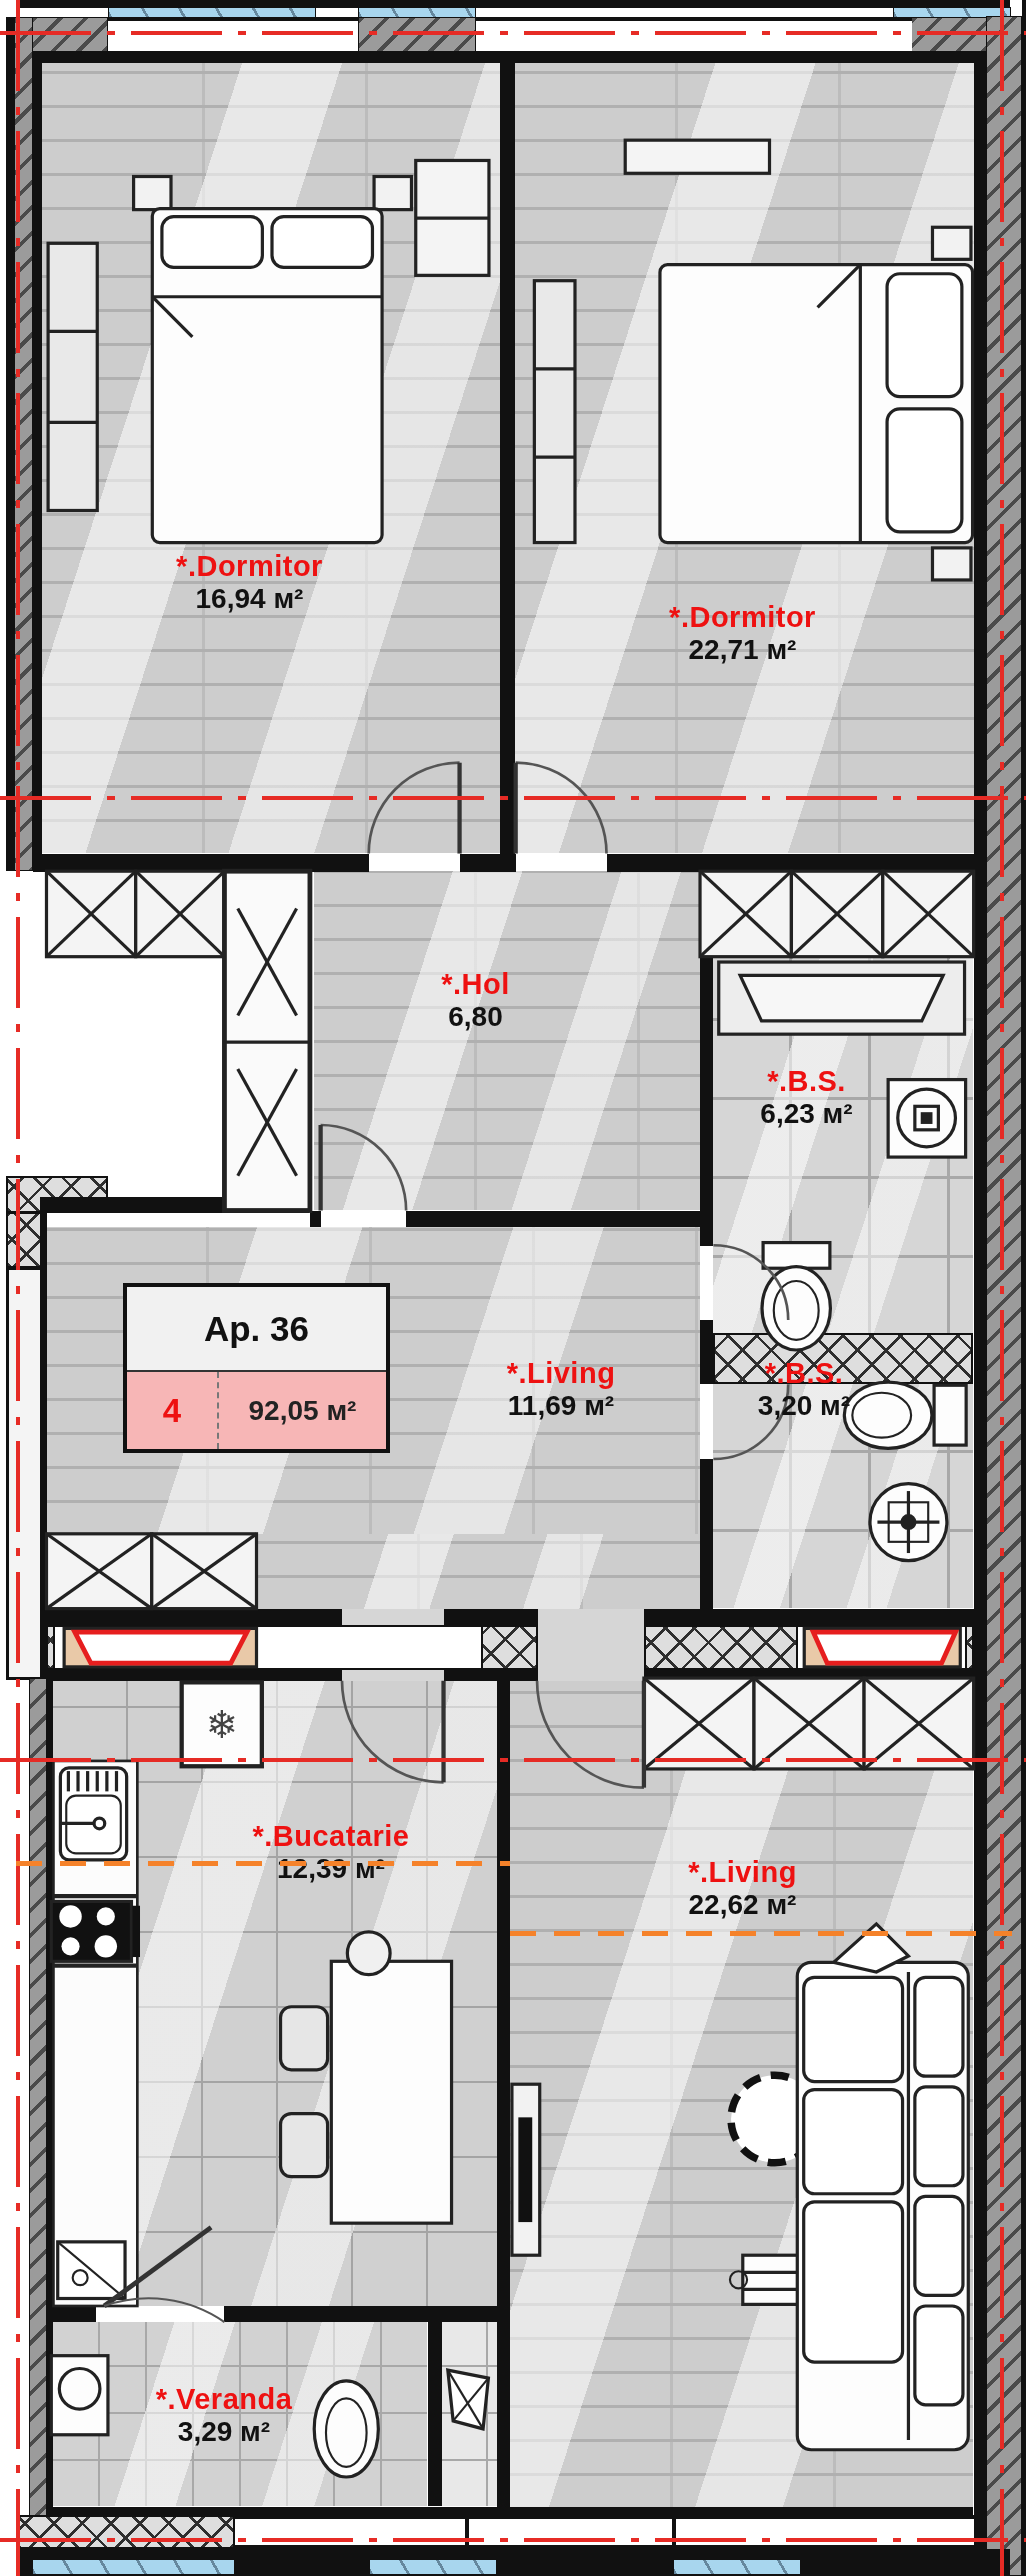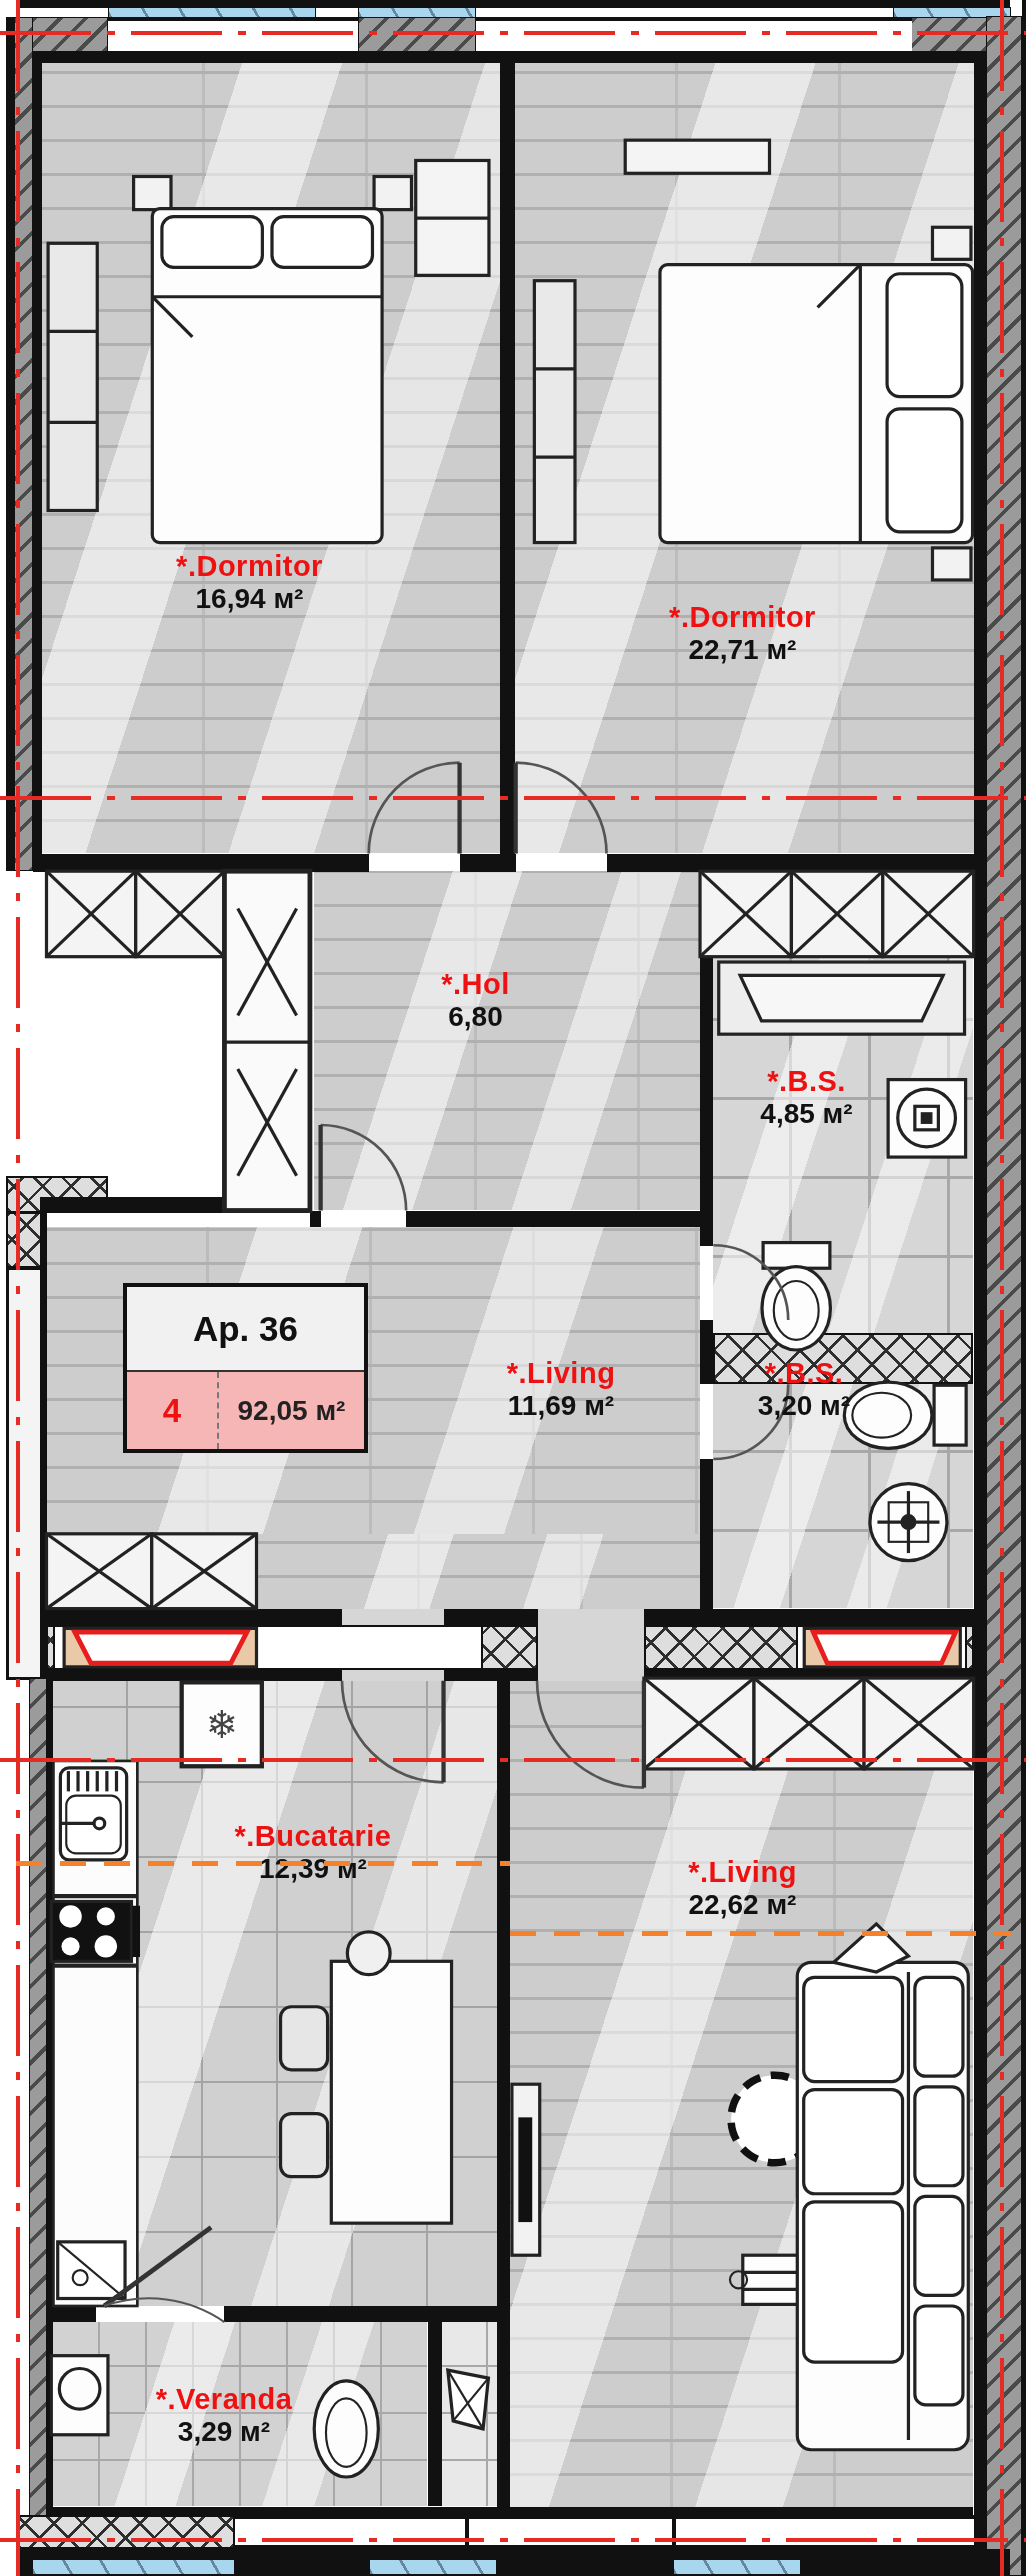--- a/index.html
+++ b/index.html
@@ -14,21 +14,21 @@
   .tile-b{background-color:#d6d6d6;background-image:repeating-linear-gradient(0deg,transparent 0 76px,#a8a8a8 76px 79px),repeating-linear-gradient(90deg,transparent 0 76px,#a8a8a8 76px 79px);}
   .room::after{content:"";position:absolute;inset:0;background:linear-gradient(108deg,transparent 0 28%,rgba(255,255,255,.55) 28% 42%,transparent 42% 62%,rgba(255,255,255,.5) 62% 74%,transparent 74%);pointer-events:none;}
   .glass{background:#a8d6ee;border:1.6px solid #111;box-sizing:border-box;background-image:repeating-linear-gradient(60deg,rgba(20,40,60,.45) 0 2.7px,transparent 2.7px 32px);}
   .redline-h{height:3.7px;background:repeating-linear-gradient(90deg,#e62b25 0 91px,transparent 91px 107px,#e62b25 107px 115px,transparent 115px 131px);z-index:60;pointer-events:none;}
   .redline-v{width:3.7px;background:repeating-linear-gradient(180deg,#e62b25 0 91px,transparent 91px 107px,#e62b25 107px 115px,transparent 115px 131px);z-index:60;pointer-events:none;}
   .orangeline{height:4.8px;background:repeating-linear-gradient(90deg,#f5822a 0 26px,transparent 26px 44px);z-index:60;pointer-events:none;}
   .room-label{position:absolute;text-align:center;z-index:50;font-weight:bold;pointer-events:none;}
   .room-name{color:#ee1111;font-size:29px;line-height:32px;letter-spacing:0.5px;}
   .room-area{color:#111;font-size:28px;line-height:33px;}
   .overlay-svg{position:absolute;left:0;top:0;z-index:40;pointer-events:none;}
-  #apcard{position:absolute;left:123px;top:1283px;width:245px;z-index:70;border:4.3px solid #111;box-sizing:border-box;background:#f1f1f1;cursor:pointer;}
+  #apcard{position:absolute;left:123px;top:1283px;width:267px;z-index:70;border:4.3px solid #111;box-sizing:border-box;background:#f1f1f1;cursor:pointer;}
   #apcard .cardtitle{height:83px;display:flex;align-items:center;justify-content:center;font-weight:bold;font-size:35px;color:#111;background:#f1f1f1;}
   #apcard .cardrow{display:flex;height:77px;background:#f7b6b6;border-top:2.7px solid #333;}
   #apcard .cardnum{width:92px;display:flex;align-items:center;justify-content:center;font-weight:bold;font-size:33px;color:#ee1111;border-right:2.7px dashed #777;box-sizing:border-box;}
   #apcard .cardarea{flex:1;display:flex;align-items:center;justify-content:center;font-weight:bold;font-size:28px;color:#222;}
 </style>
 </head>
 <body>
 
 <div id="plan">
 
@@ -344,31 +344,31 @@
   <div class="room-label" style="left:625px;top:601px;width:235px;">
     <div class="room-name">*.Dormitor</div>
     <div class="room-area">22,71 м²</div>
   </div>
   <div class="room-label" style="left:374px;top:968px;width:203px;">
     <div class="room-name">*.Hol</div>
     <div class="room-area">6,80</div>
   </div>
   <div class="room-label" style="left:705px;top:1065px;width:203px;">
     <div class="room-name">*.B.S.</div>
-    <div class="room-area">4,85 м²</div>
+    <div class="room-area">6,23 м²</div>
   </div>
   <div class="room-label" style="left:449px;top:1357px;width:224px;">
     <div class="room-name">*.Living</div>
     <div class="room-area">11,69 м²</div>
   </div>
   <div class="room-label" style="left:700px;top:1357px;width:208px;">
     <div class="room-name">*.B.S.</div>
     <div class="room-area">3,20 м²</div>
   </div>
-  <div class="room-label" style="left:190px;top:1820px;width:246px;">
+  <div class="room-label" style="left:208px;top:1820px;width:246px;">
     <div class="room-name">*.Bucatarie</div>
     <div class="room-area">12,39 м²</div>
   </div>
   <div class="room-label" style="left:625px;top:1856px;width:235px;">
     <div class="room-name">*.Living</div>
     <div class="room-area">22,62 м²</div>
   </div>
   <div class="room-label" style="left:112px;top:2383px;width:224px;">
     <div class="room-name">*.Veranda</div>
     <div class="room-area">3,29 м²</div>

